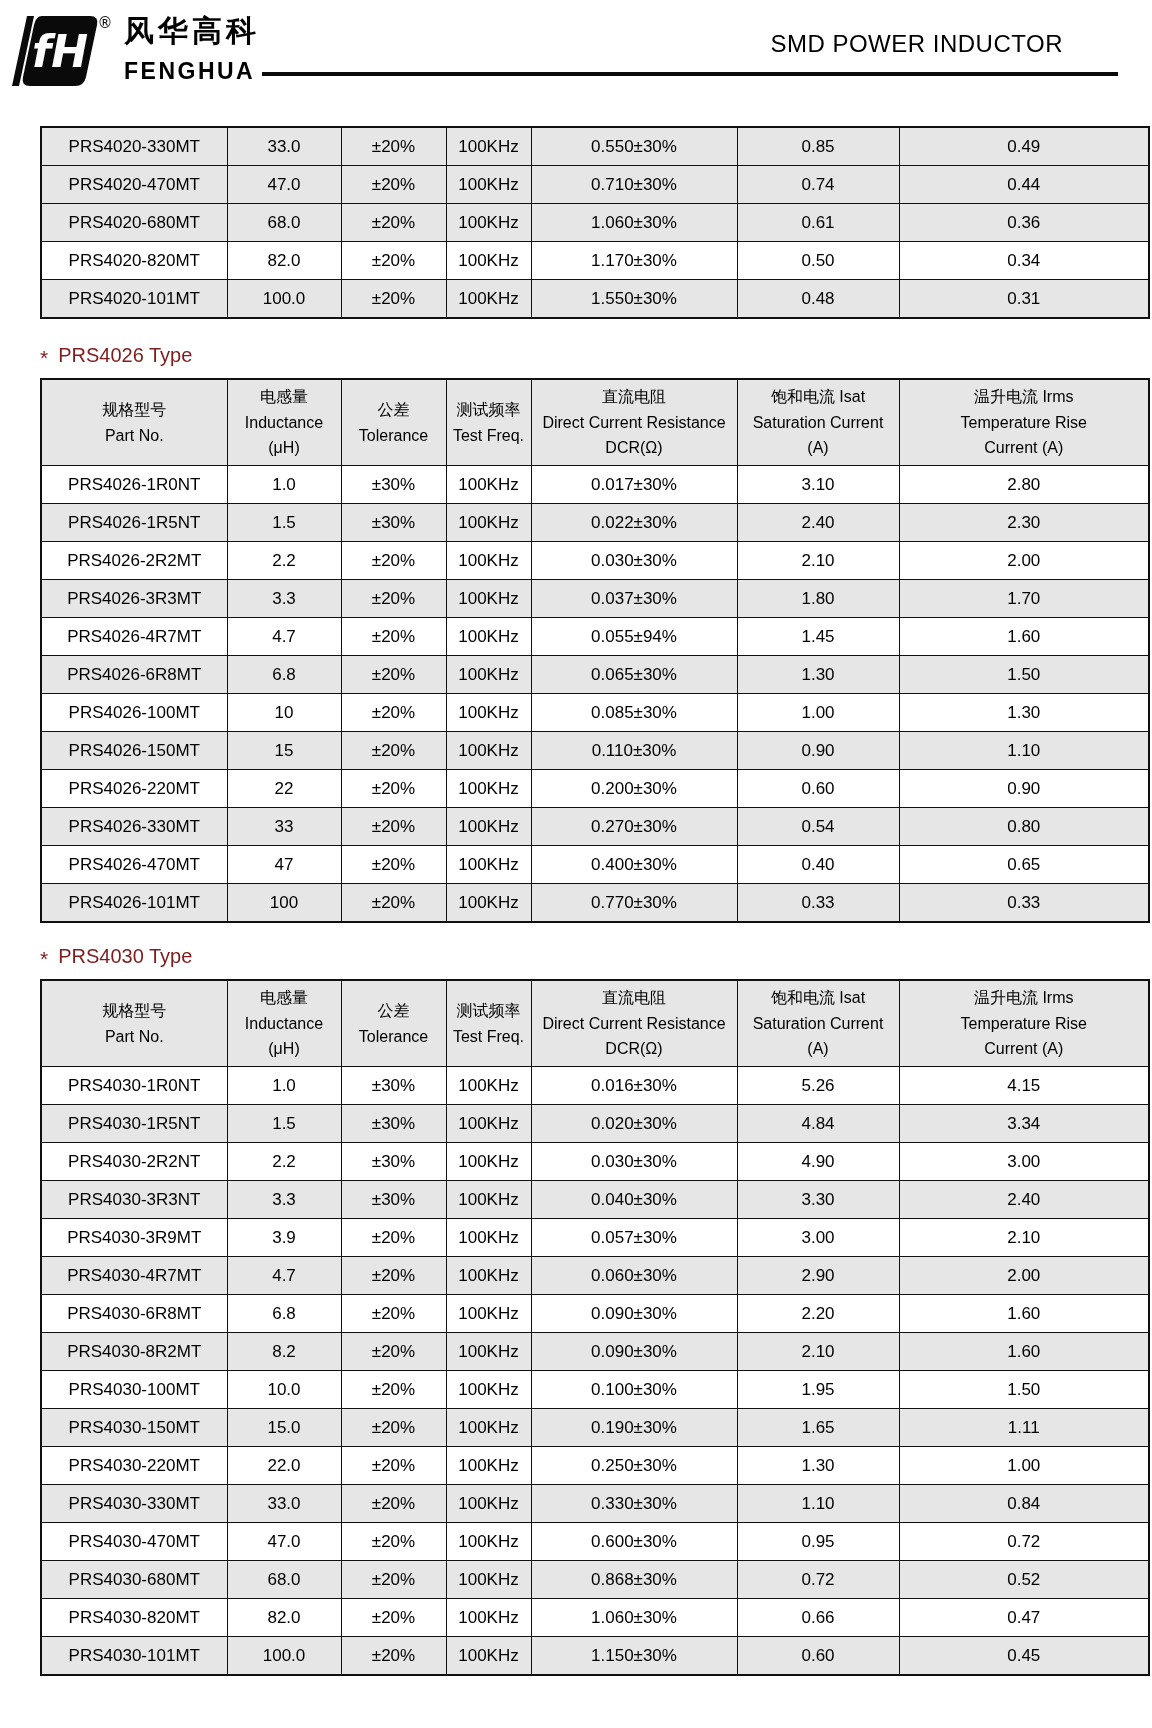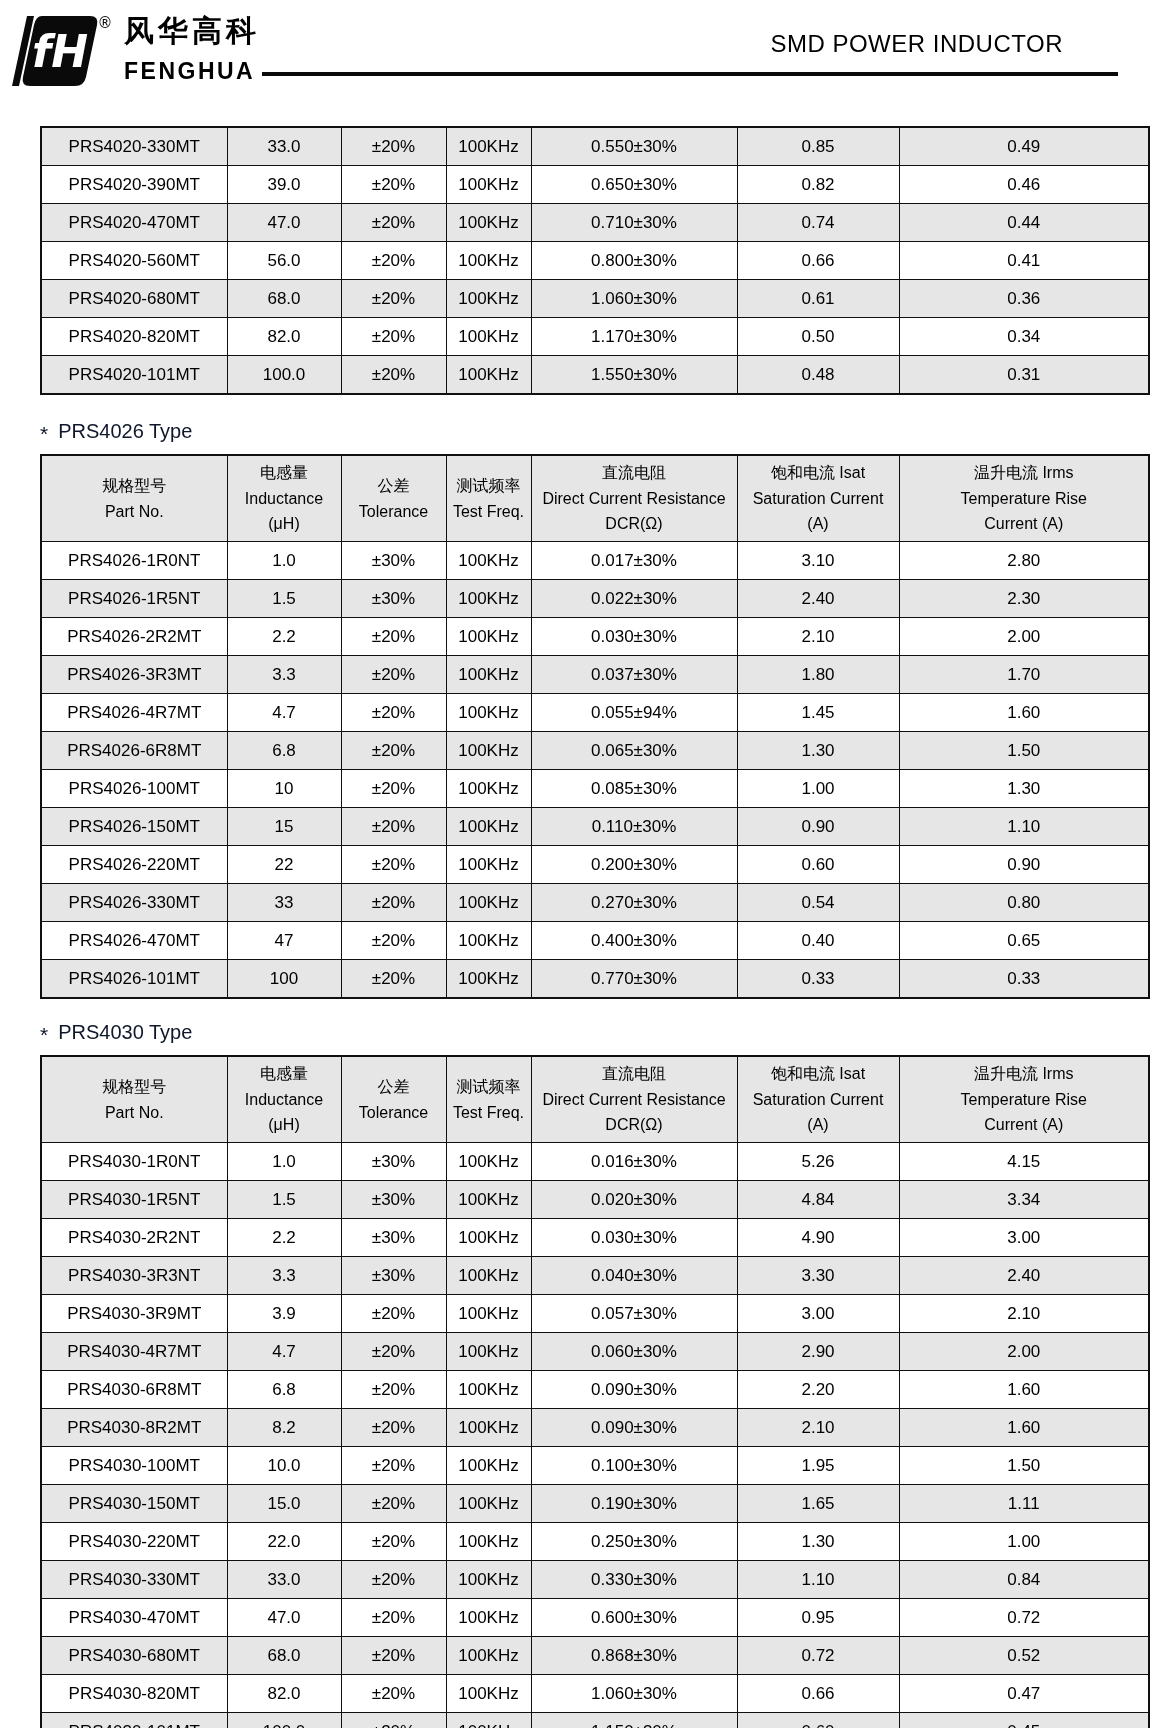--- a/index.html
+++ b/index.html
@@ -8,21 +8,21 @@
   
   .hdr{position:relative;height:100px;}
   .logo{position:absolute;left:6px;top:14px;display:flex;align-items:flex-start;}
   .logo-mark{display:block;}
   .logo-text{margin-left:10px;margin-top:2px;line-height:1;}
   .logo-cn{font-size:30px;font-weight:bold;letter-spacing:4px;}
   .logo-en{font-size:23px;font-weight:bold;letter-spacing:2.5px;margin-top:14px;}
   .doc-title{position:absolute;right:89px;top:30px;font-size:24px;font-weight:normal;letter-spacing:.5px;}
   .hdr-rule{position:absolute;left:262px;top:72px;width:856px;height:4px;background:#0a0a0a;}
   
-  .sec-title{margin:0 0 0 40px;font-size:20px;color:#0f172a;}
+  .sec-title{margin:0 0 0 40px;font-size:20px;color:#7f1d1d;}
   .sec-title .star{display:inline-block;transform:translateY(3px);margin-right:10px;font-size:21px;}
   .sec-4026{margin-top:24px;}
   .sec-4030{margin-top:21px;}
   
   .tbl-wrap{margin-left:40px;}
   .tbl-top{margin-top:26px;}
   .tbl-body{margin-top:11px;}
   table.spec{border-collapse:collapse;table-layout:fixed;width:1108px;
              border:2.5px solid #101010;}
   table.spec th,table.spec td{border:1.5px solid #101010;text-align:center;vertical-align:middle;
@@ -68,46 +68,28 @@
         <tbody>
           <tr class="g">
             <td>PRS4020-330MT</td>
             <td>33.0</td>
             <td>±20%</td>
             <td>100KHz</td>
             <td>0.550±30%</td>
             <td>0.85</td>
             <td>0.49</td>
           </tr>
-          <tr>
-            <td>PRS4020-390MT</td>
-            <td>39.0</td>
-            <td>±20%</td>
-            <td>100KHz</td>
-            <td>0.650±30%</td>
-            <td>0.82</td>
-            <td>0.46</td>
-          </tr>
           <tr class="g">
             <td>PRS4020-470MT</td>
             <td>47.0</td>
             <td>±20%</td>
             <td>100KHz</td>
             <td>0.710±30%</td>
             <td>0.74</td>
             <td>0.44</td>
-          </tr>
-          <tr>
-            <td>PRS4020-560MT</td>
-            <td>56.0</td>
-            <td>±20%</td>
-            <td>100KHz</td>
-            <td>0.800±30%</td>
-            <td>0.66</td>
-            <td>0.41</td>
           </tr>
           <tr class="g">
             <td>PRS4020-680MT</td>
             <td>68.0</td>
             <td>±20%</td>
             <td>100KHz</td>
             <td>1.060±30%</td>
             <td>0.61</td>
             <td>0.36</td>
           </tr>

